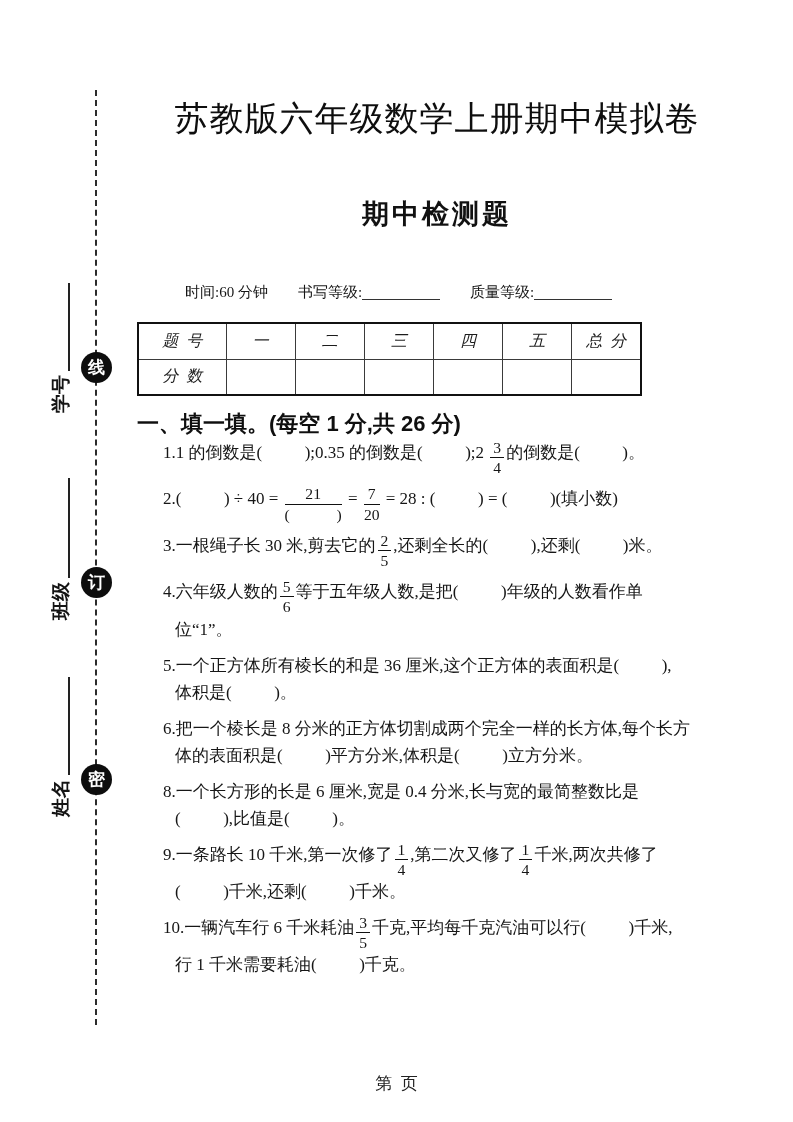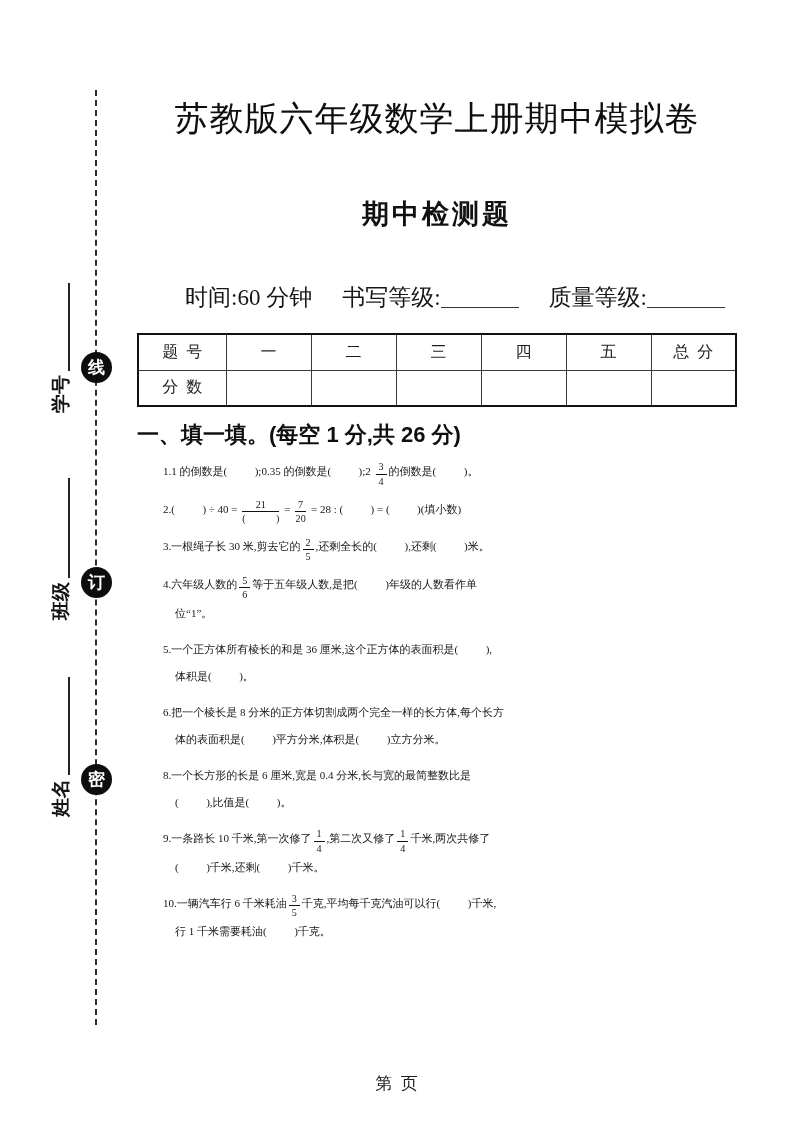--- a/index.html
+++ b/index.html
@@ -49,44 +49,44 @@
     font-family:"Liberation Sans", sans-serif; font-weight:normal;
     font-size:34px; letter-spacing:1px; color:#0e0e0e; white-space:nowrap;
   }
   .paper-subtitle {
     margin-top:54px; text-align:center;
     font-weight:bold; font-size:27px; letter-spacing:3px; color:#111;
   }
   .info-row {
     margin-top:50px; padding-left:48px;
     display:flex; align-items:baseline; gap:30px;
-    font-size:23px; white-space:nowrap;
+    font-size:15px; white-space:nowrap;
   }
   .uline {
     display:inline-block; width:78px; height:1em;
     border-bottom:1.5px solid #333; transform:translateY(3px);
   }
 
   table.score-table {
-    margin-top:20px; width:600px; border-collapse:collapse;
-    border:2.5px solid #111; table-layout:fixed;
+    margin-top:20px; width:505px; border-collapse:collapse;
+    border:2.5px solid #111; table-layout:fixed;font-style:italic;
   }
   table.score-table td {
     border:1px solid #3a3a3a; height:36px;
     text-align:center; font-size:16px; white-space:pre; color:#1c1c1c;
   }
   table.score-table td.c0 { width:88px; }
 
   .section-heading {
     margin-top:13px;
     font-family:"Liberation Sans", sans-serif; font-weight:bold;
     font-size:22px; color:#0f0f0f; white-space:pre-wrap;
   }
 
-  .question-list { margin-top:8px; font-size:11px; }
+  .question-list { margin-top:0; font-size:17px; }
   .question { margin:0 0 9px 26px; }
   .qline { white-space:pre-wrap; line-height:27px; }
   .qline.cont { margin-left:12px; }
 
   .frac {
     display:inline-block; text-align:center; vertical-align:-0.95em;
     line-height:1.1; font-size:0.92em; margin:0 2px; white-space:pre;
   }
   .frac .num { display:block; border-bottom:1.4px solid #111; padding:0 3px 1px; }
   .frac .den { display:block; padding-top:1px; }

